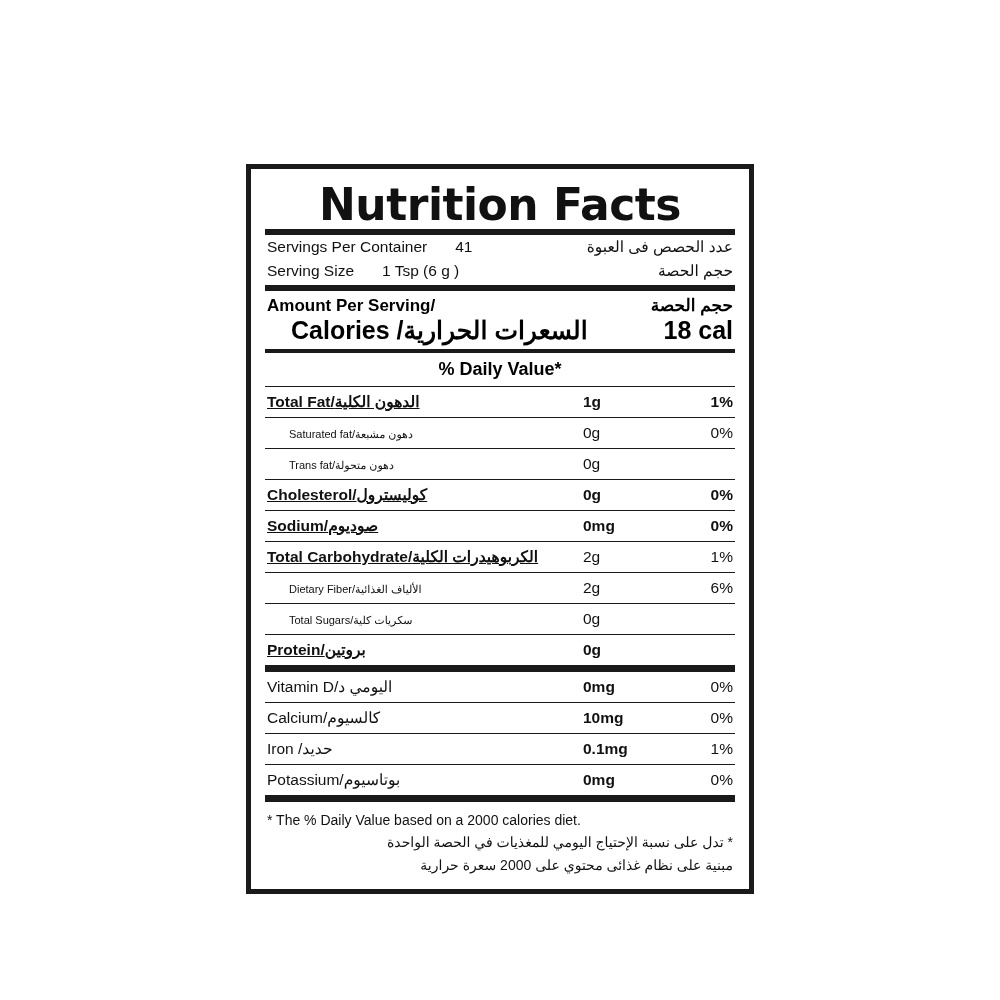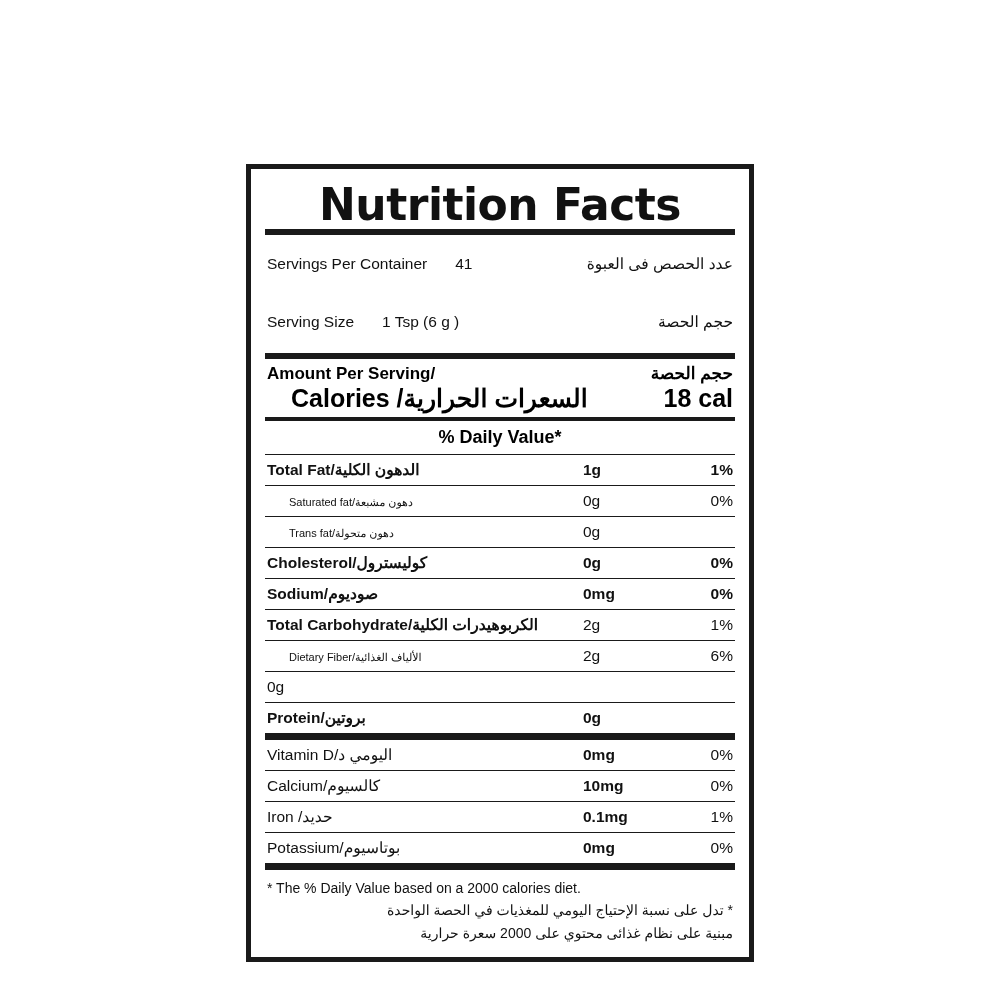--- a/index.html
+++ b/index.html
@@ -64,21 +64,21 @@
     border-bottom: 4px solid #1a1a1a;
   }
   .rule-thin {
     border-bottom: 1.5px solid #1a1a1a;
   }
 
   .serv-row {
     display: flex;
     justify-content: space-between;
     align-items: baseline;
-    padding: 20px 2px;
+    padding: 3px 2px;
     font-size: 15.5px;
     color: #111111;
   }
   .serv-left { display: flex; align-items: baseline; }
   .serv-label { }
   .serv-val { margin-left: 28px; }
   .serv-ar { direction: rtl; font-size: 15.5px; }
 
   .amount-row {
     display: flex;
@@ -121,21 +121,21 @@
   .nut-row {
     display: flex;
     align-items: baseline;
     padding: 6px 2px 6px 2px;
     font-size: 15.5px;
     color: #111111;
   }
   .nut-name {
     flex: 1 1 auto;
   }
-  .nut-name.bold { font-weight: bold; }
+  .nut-name.bold { font-weight: bold; text-decoration: underline; }
   .nut-name.indent { padding-left: 22px; font-size: 11px; }
   .nut-amt {
     width: 96px;
     text-align: left;
   }
   .nut-amt.bold { font-weight: bold; }
   .nut-dv {
     width: 54px;
     text-align: right;
   }
@@ -256,20 +256,21 @@
         <div class="rule-thin"></div>
 
         <div class="nut-row">
           <span class="nut-name indent"><span>Dietary Fiber/</span><span class="ar-inline">الألياف الغذائية</span></span>
           <span class="nut-amt">2g</span>
           <span class="nut-dv">6%</span>
         </div>
         <div class="rule-thin"></div>
 
         <div class="nut-row">
+          <span class="nut-name indent"><span>Total Sugars/</span><span class="ar-inline">سكريات كلية</span></span>
           <span class="nut-amt">0g</span>
           <span class="nut-dv"></span>
         </div>
         <div class="rule-thin"></div>
 
         <div class="nut-row">
           <span class="nut-name bold"><span>Protein/</span><span class="ar-inline">بروتين</span></span>
           <span class="nut-amt bold">0g</span>
           <span class="nut-dv bold"></span>
         </div>

